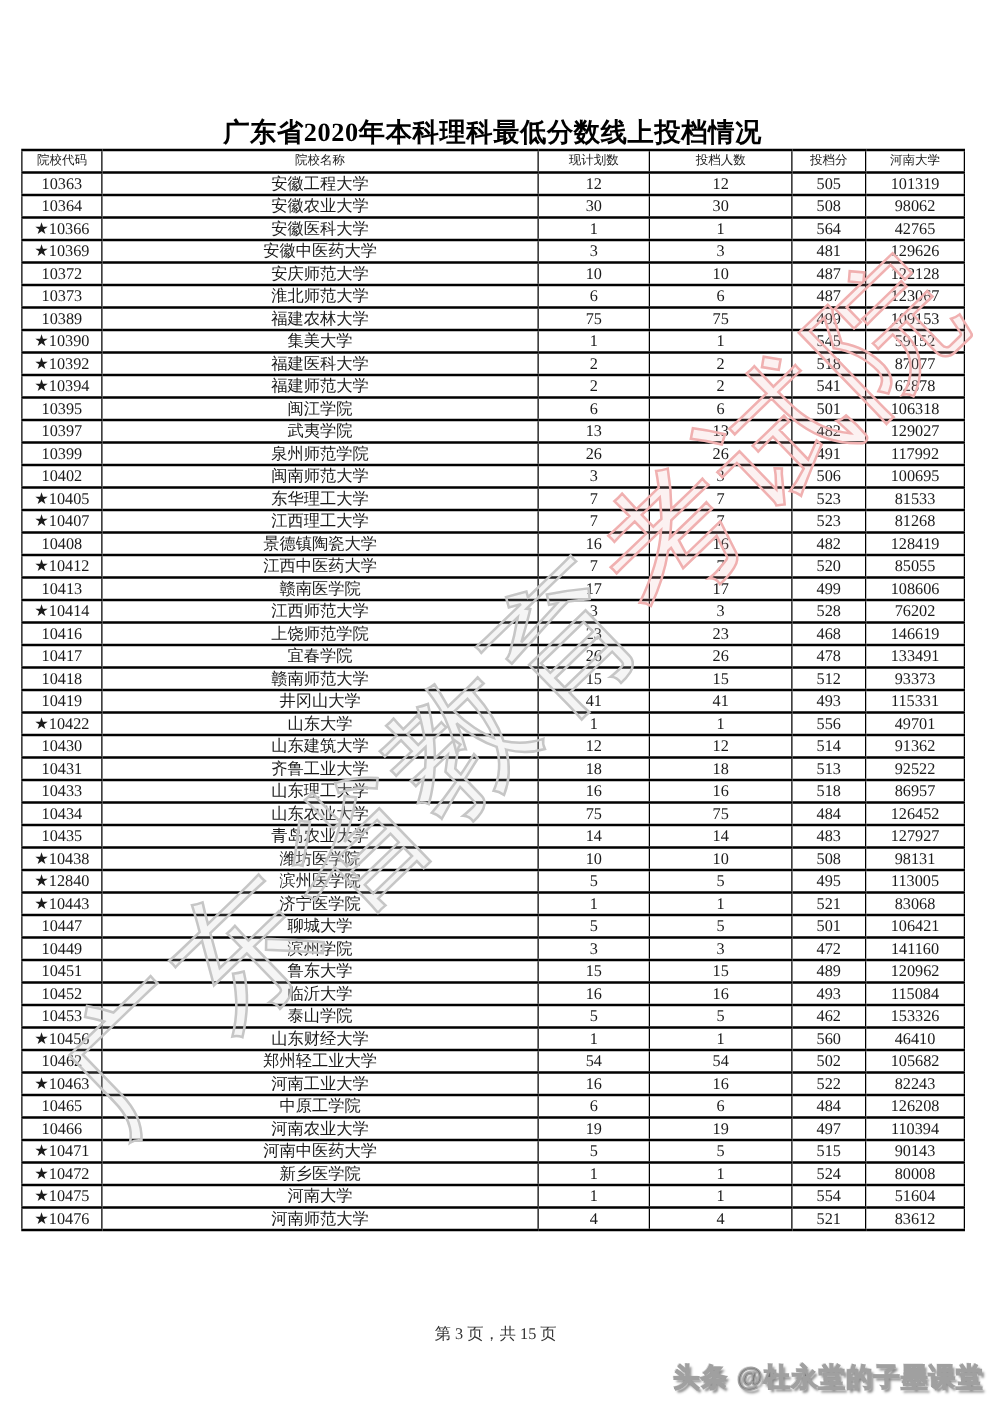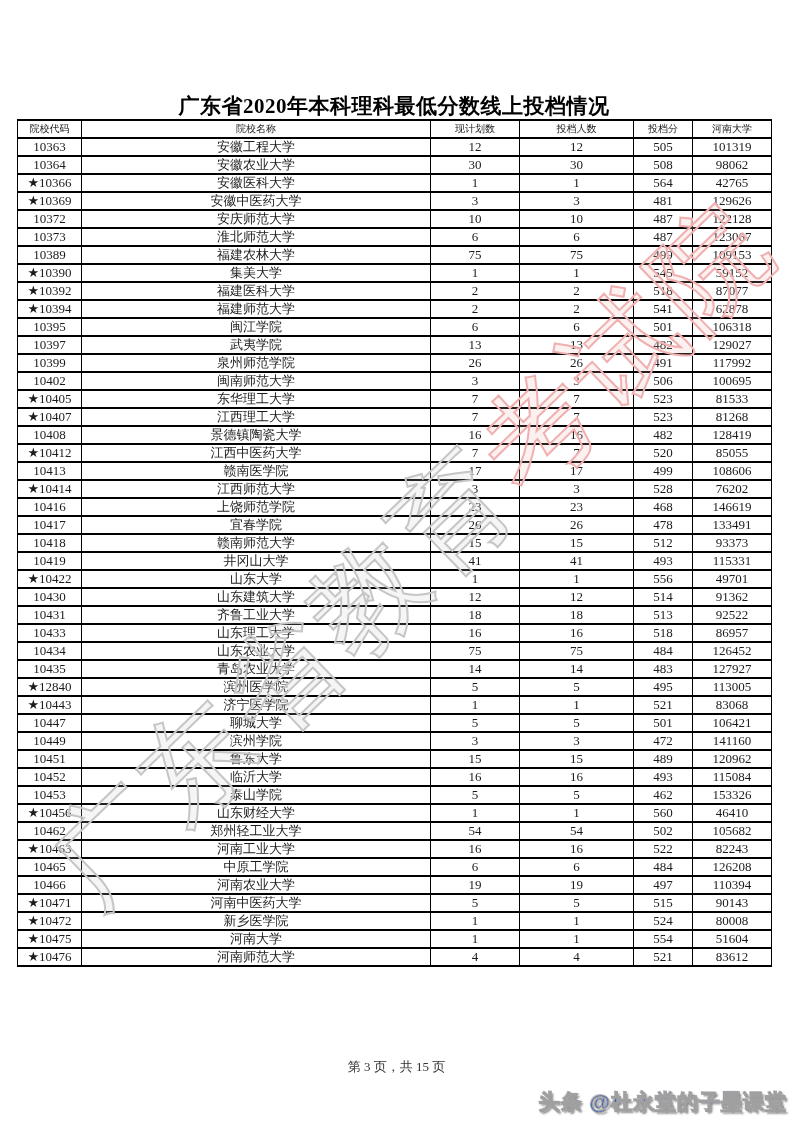--- a/index.html
+++ b/index.html
@@ -67,21 +67,21 @@
     text-align:center;
     font-size:13px;
     color:#333;
   }
   .branding{
     position:absolute;
     top:1088px;right:6px;
     font-size:21px;
     font-weight:bold;
     font-family:"Liberation Sans","DejaVu Sans",sans-serif;
-    color:#1d4ed8;
+    color:#737373;
     -webkit-text-stroke:1px #a0a0a0;
     text-shadow:2px 2px 2px #888888, -1px -1px 0 #d8d8d8;
     letter-spacing:1px;
   }
 </style>
 </head>
 <body>
 
 <div class="page-title">广东省2020年本科理科最低分数线上投档情况</div>
 
@@ -339,20 +339,28 @@
       </tr>
       <tr>
         <td>10435</td>
         <td>青岛农业大学</td>
         <td>14</td>
         <td>14</td>
         <td>483</td>
         <td>127927</td>
       </tr>
       <tr>
+        <td>★10438</td>
+        <td>潍坊医学院</td>
+        <td>10</td>
+        <td>10</td>
+        <td>508</td>
+        <td>98131</td>
+      </tr>
+      <tr>
         <td>★12840</td>
         <td>滨州医学院</td>
         <td>5</td>
         <td>5</td>
         <td>495</td>
         <td>113005</td>
       </tr>
       <tr>
         <td>★10443</td>
         <td>济宁医学院</td>

